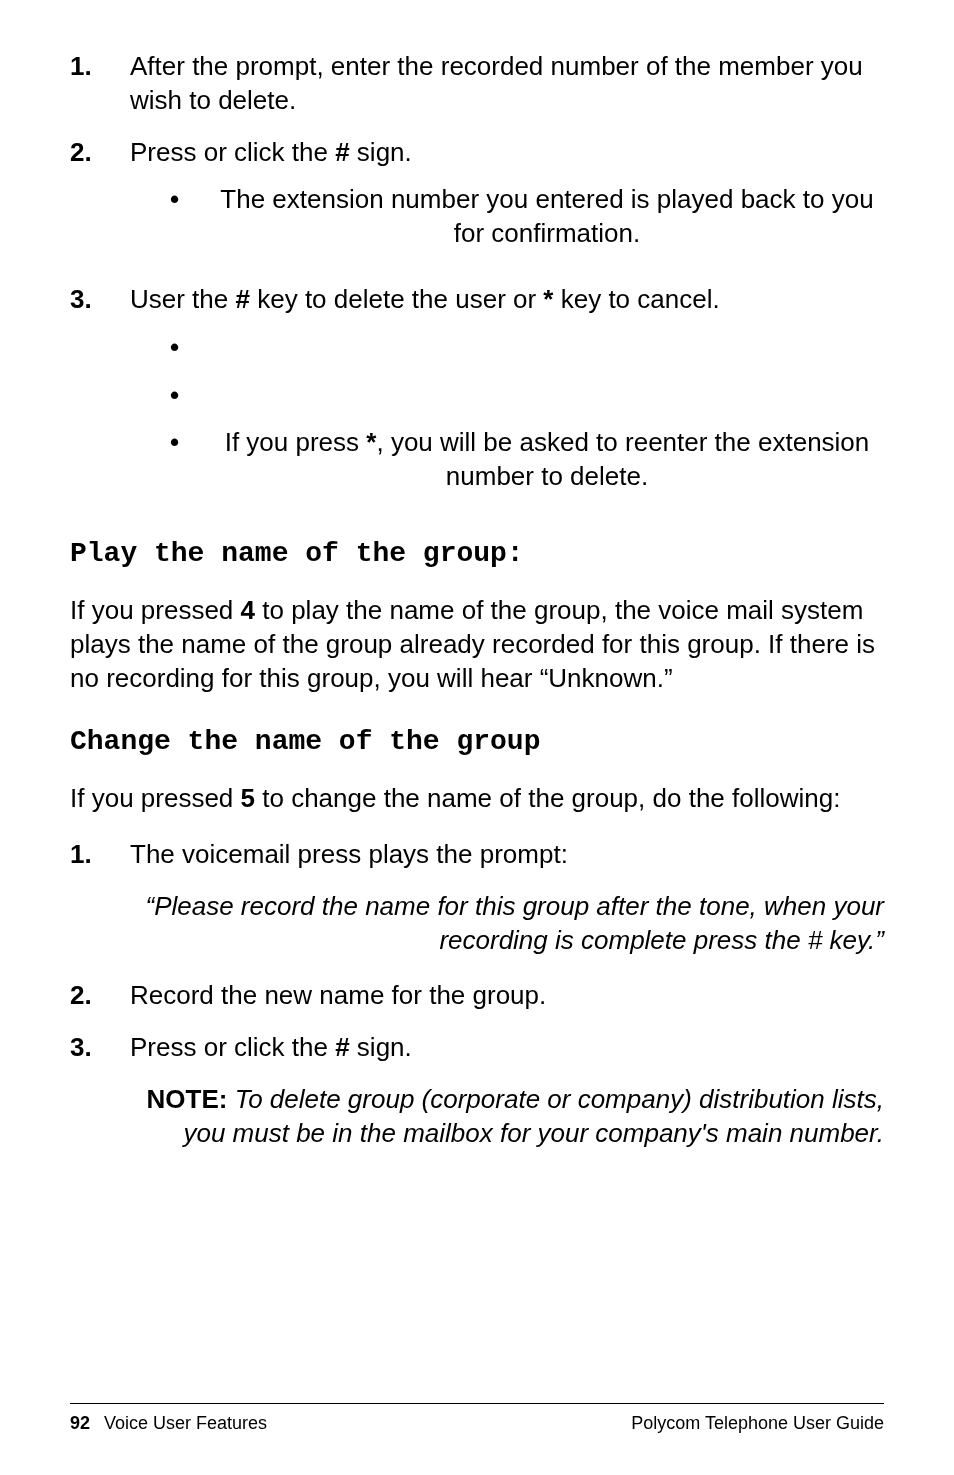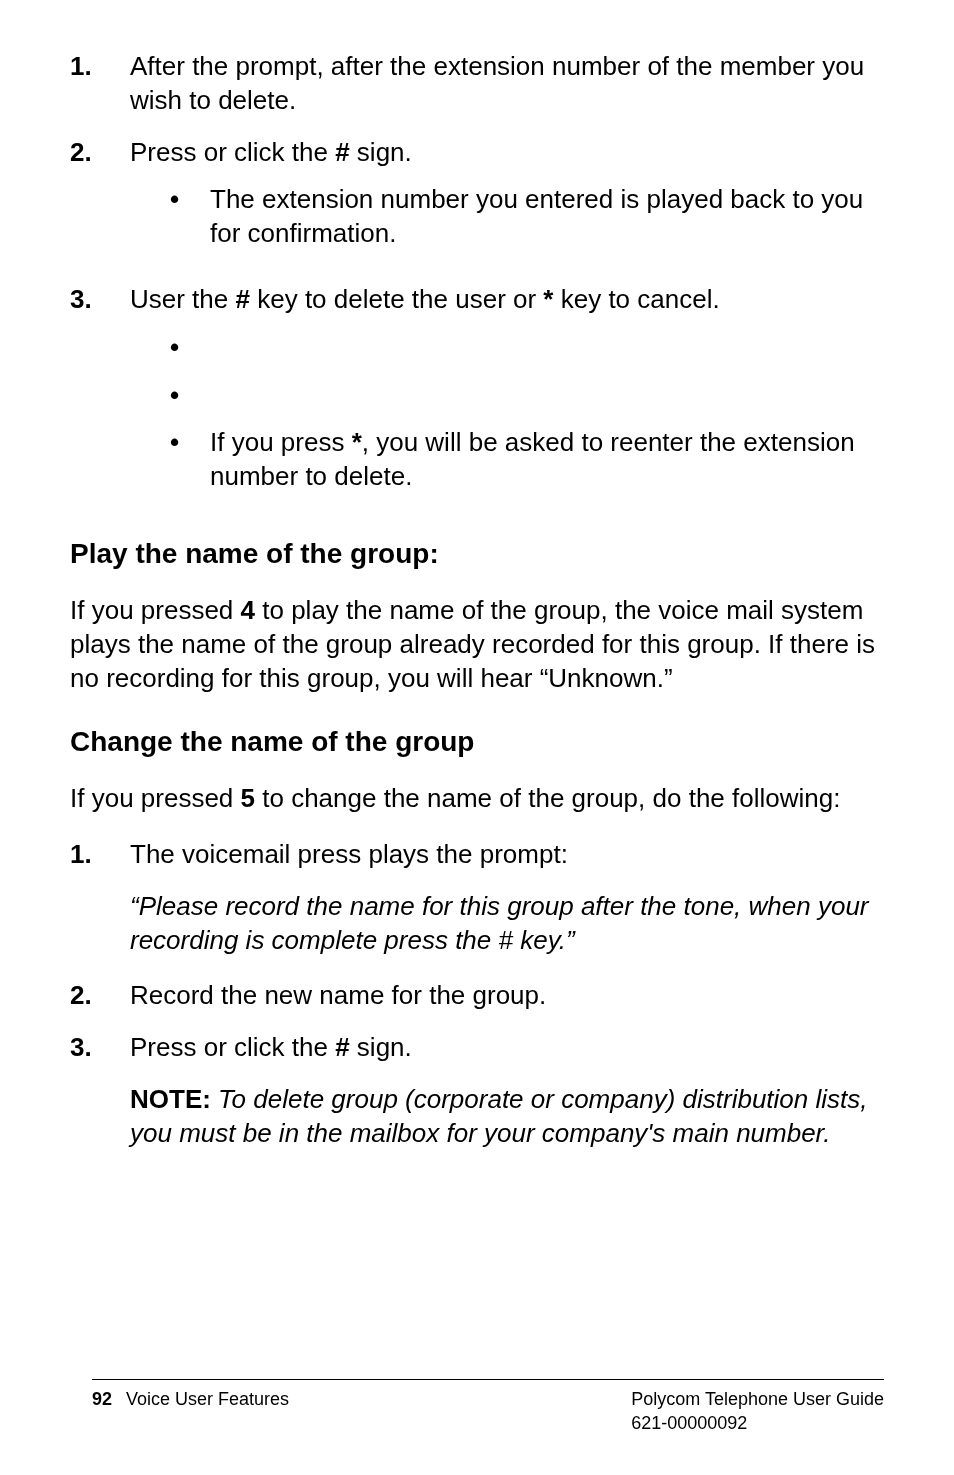--- a/index.html
+++ b/index.html
@@ -39,46 +39,48 @@
     .bullet-item.inner {
       padding-left: 40px;
     }
     .bullet-mark {
       width: 40px;
       flex-shrink: 0;
       font-weight: bold;
     }
     .bullet-text {
       flex: 1;
+      text-align: center;
     }
     .italic {
       font-style: italic;
     }
     .inline-bold {
       font-weight: bold;
     }
     h2 {
       font-size: 28px;
       font-weight: bold;
       margin-top: 28px;
       margin-bottom: 22px;
+      font-family: Liberation Mono, monospace;
     }
     p.para {
       margin-bottom: 22px;
     }
     .indent {
       padding-left: 60px;
       margin-bottom: 22px;
+      text-align: right;
     }
     .footer {
       position: absolute;
       bottom: 40px;
       left: 70px;
       right: 70px;
-      margin-left: 22px;
     }
     .footer-line {
       border-top: 1.5px solid #000;
       margin-bottom: 8px;
     }
     .footer-row {
       display: flex;
       justify-content: space-between;
       font-size: 18px;
     }
@@ -92,21 +94,21 @@
     .footer-right {
     }
   </style>
 </head>
 <body>
 
 <div>
 
   <div class="ol-item">
     <div class="ol-num">1.</div>
-    <div class="ol-text">After the prompt, after the extension number of the member you wish to delete.</div>
+    <div class="ol-text">After the prompt, enter the recorded number of the member you wish to delete.</div>
   </div>
 
   <div class="ol-item">
     <div class="ol-num">2.</div>
     <div class="ol-text">
       <span>Press or click the </span><span class="inline-bold">#</span><span> sign.</span>
       <div class="bullet-item inner">
         <div class="bullet-mark">•</div>
         <div class="bullet-text">The extension number you entered is played back to you for confirmation.</div>
       </div>
@@ -178,16 +180,15 @@
 
 <div class="footer">
   <div class="footer-line"></div>
   <div class="footer-row">
     <div class="footer-left">
       <span class="footer-pagenum">92</span>
       <span>Voice User Features</span>
     </div>
     <div class="footer-right">
       <div>Polycom Telephone User Guide</div>
-      <div>621-00000092</div>
     </div>
   </div>
 </div>
 
 </body></html>

